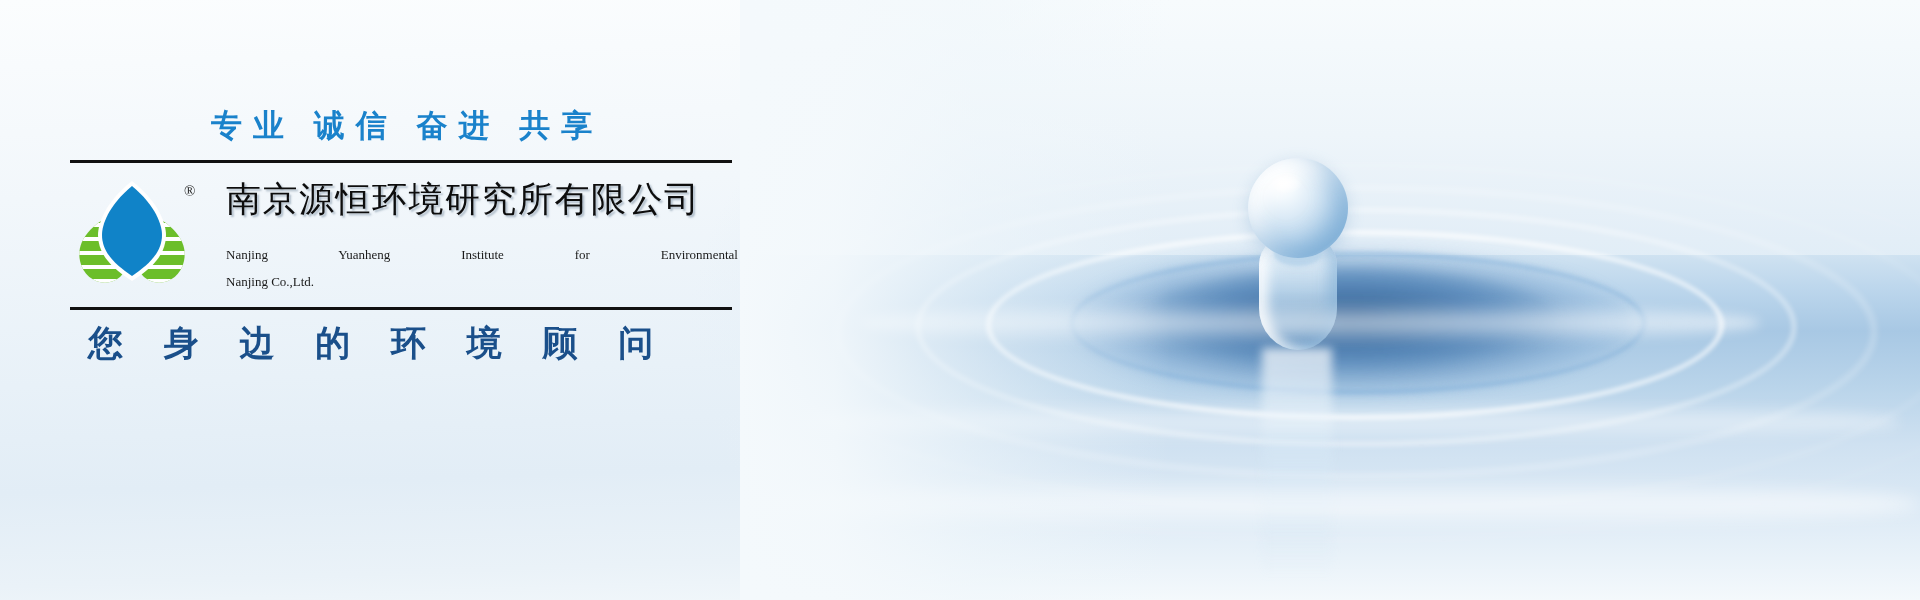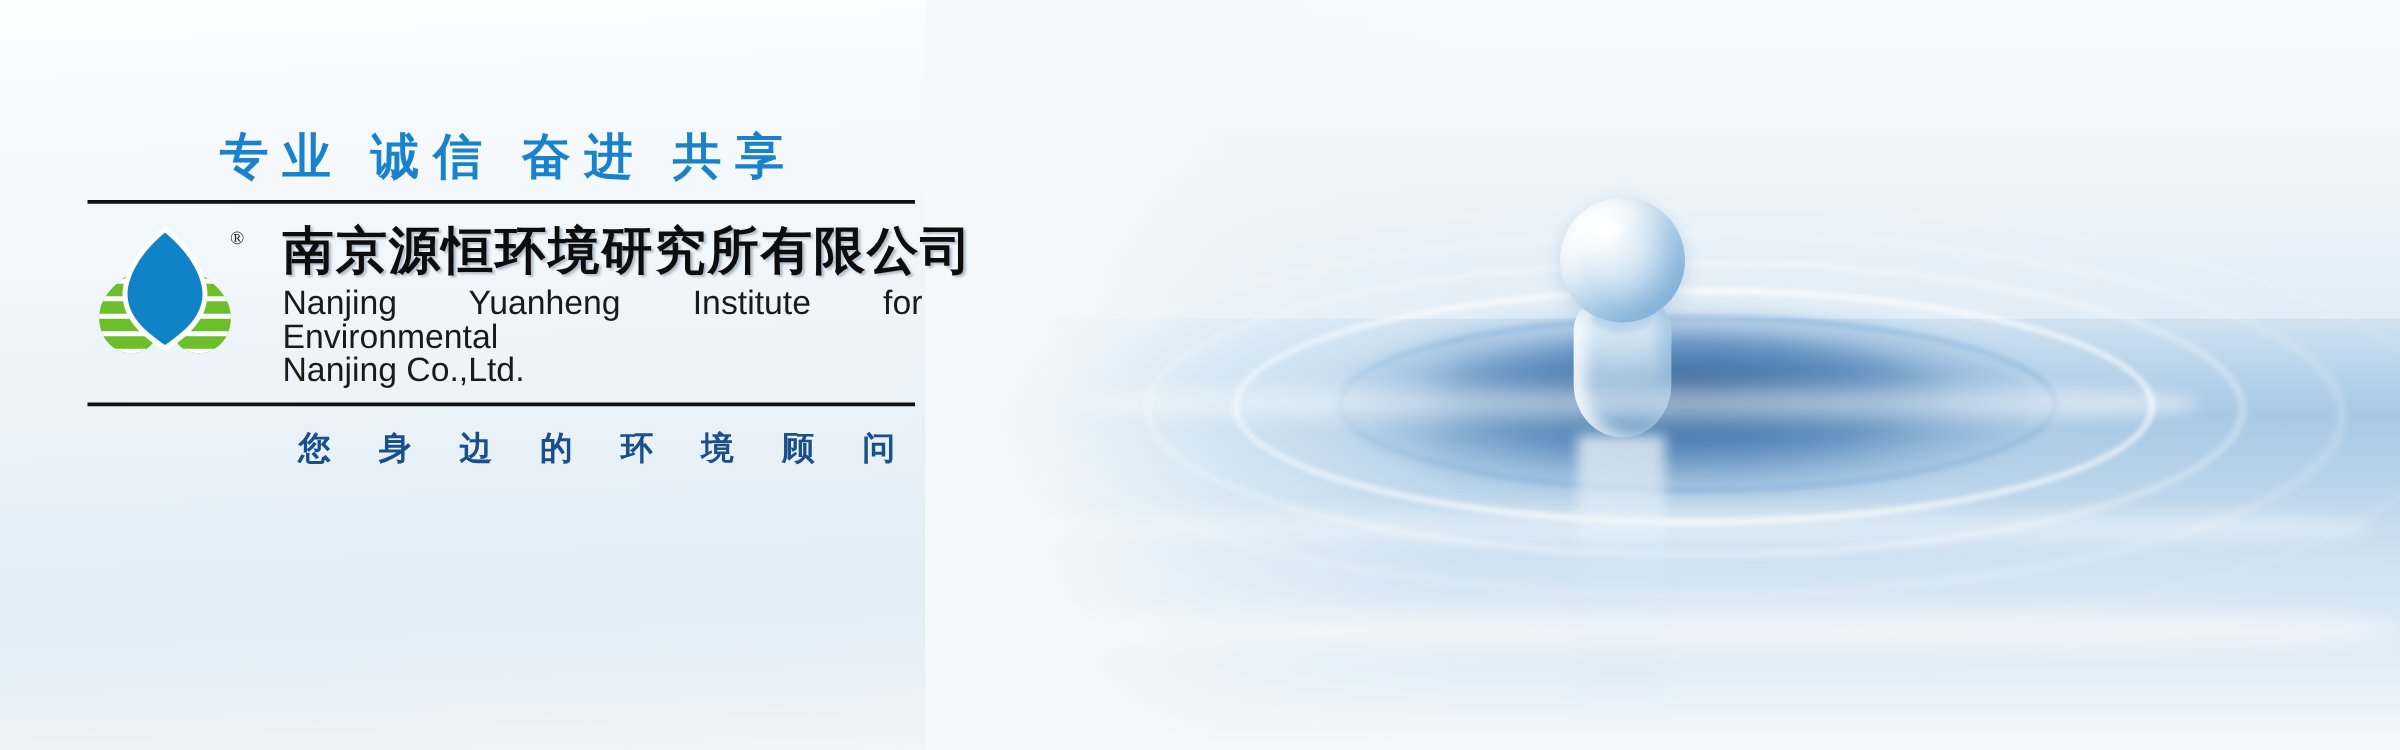--- a/index.html
+++ b/index.html
@@ -135,21 +135,21 @@
   
   .logo-block {
     position:absolute; left:70px; top:100px;
     width:662px;
   }
 
   .tagline-top {
     color:#1a82cb;
     font-family:"Liberation Serif", serif;
     font-weight:700;
-    font-size:39px;
+    font-size:31px;
     letter-spacing:11px;
     text-align:center;
     padding-left:12px;
     line-height:52px;
     height:56px;
   }
 
   .rule {
     height:0; border-top:3px solid #111111;
     margin:4px 0 0 0;
@@ -169,49 +169,49 @@
   .reg {
     position:absolute; left:108px; top:6px;
     font-family:"Liberation Serif", serif;
     font-size:15px; color:#222;
   }
 
   .names { margin-left:38px; padding-top:2px; }
 
   .cn-name {
     font-family:"Liberation Serif", serif;
-    font-weight:700;
-    font-size:41px;
+    font-weight:400;
+    font-size:35px;
     letter-spacing:1.5px;
     color:#0d0d0d;
     line-height:42px;
     text-shadow:2px 2px 2px rgba(120,140,160,.55);
     white-space:nowrap;
   }
 
   .en-name {
-    margin-top:8px;
-    font-family:Liberation Sans, sans-serif;
-    font-size:27px;
+    margin-top:20px;
+    font-family:Liberation Serif, serif;
+    font-size:13px;
     line-height:27px;
     color:#1a1a1a;
     width:512px;
     text-align:justify;
     text-align-last:left;
   }
   .en-name span { display:block; }
   .en-line-1 { text-align:justify; text-align-last:justify; }
 
   .tagline-bottom {
     color:#1a4f8a;
     font-family:"Liberation Serif", serif;
     font-weight:700;
-    font-size:26px;
+    font-size:35px;
     letter-spacing:16px;
-    text-align:right;
+    text-align:left;
     padding-left:18px;
     line-height:56px;
     height:60px;
     margin-top:6px;
   }
 </style>
 </head>
 <body>
 
 <div id="banner">

